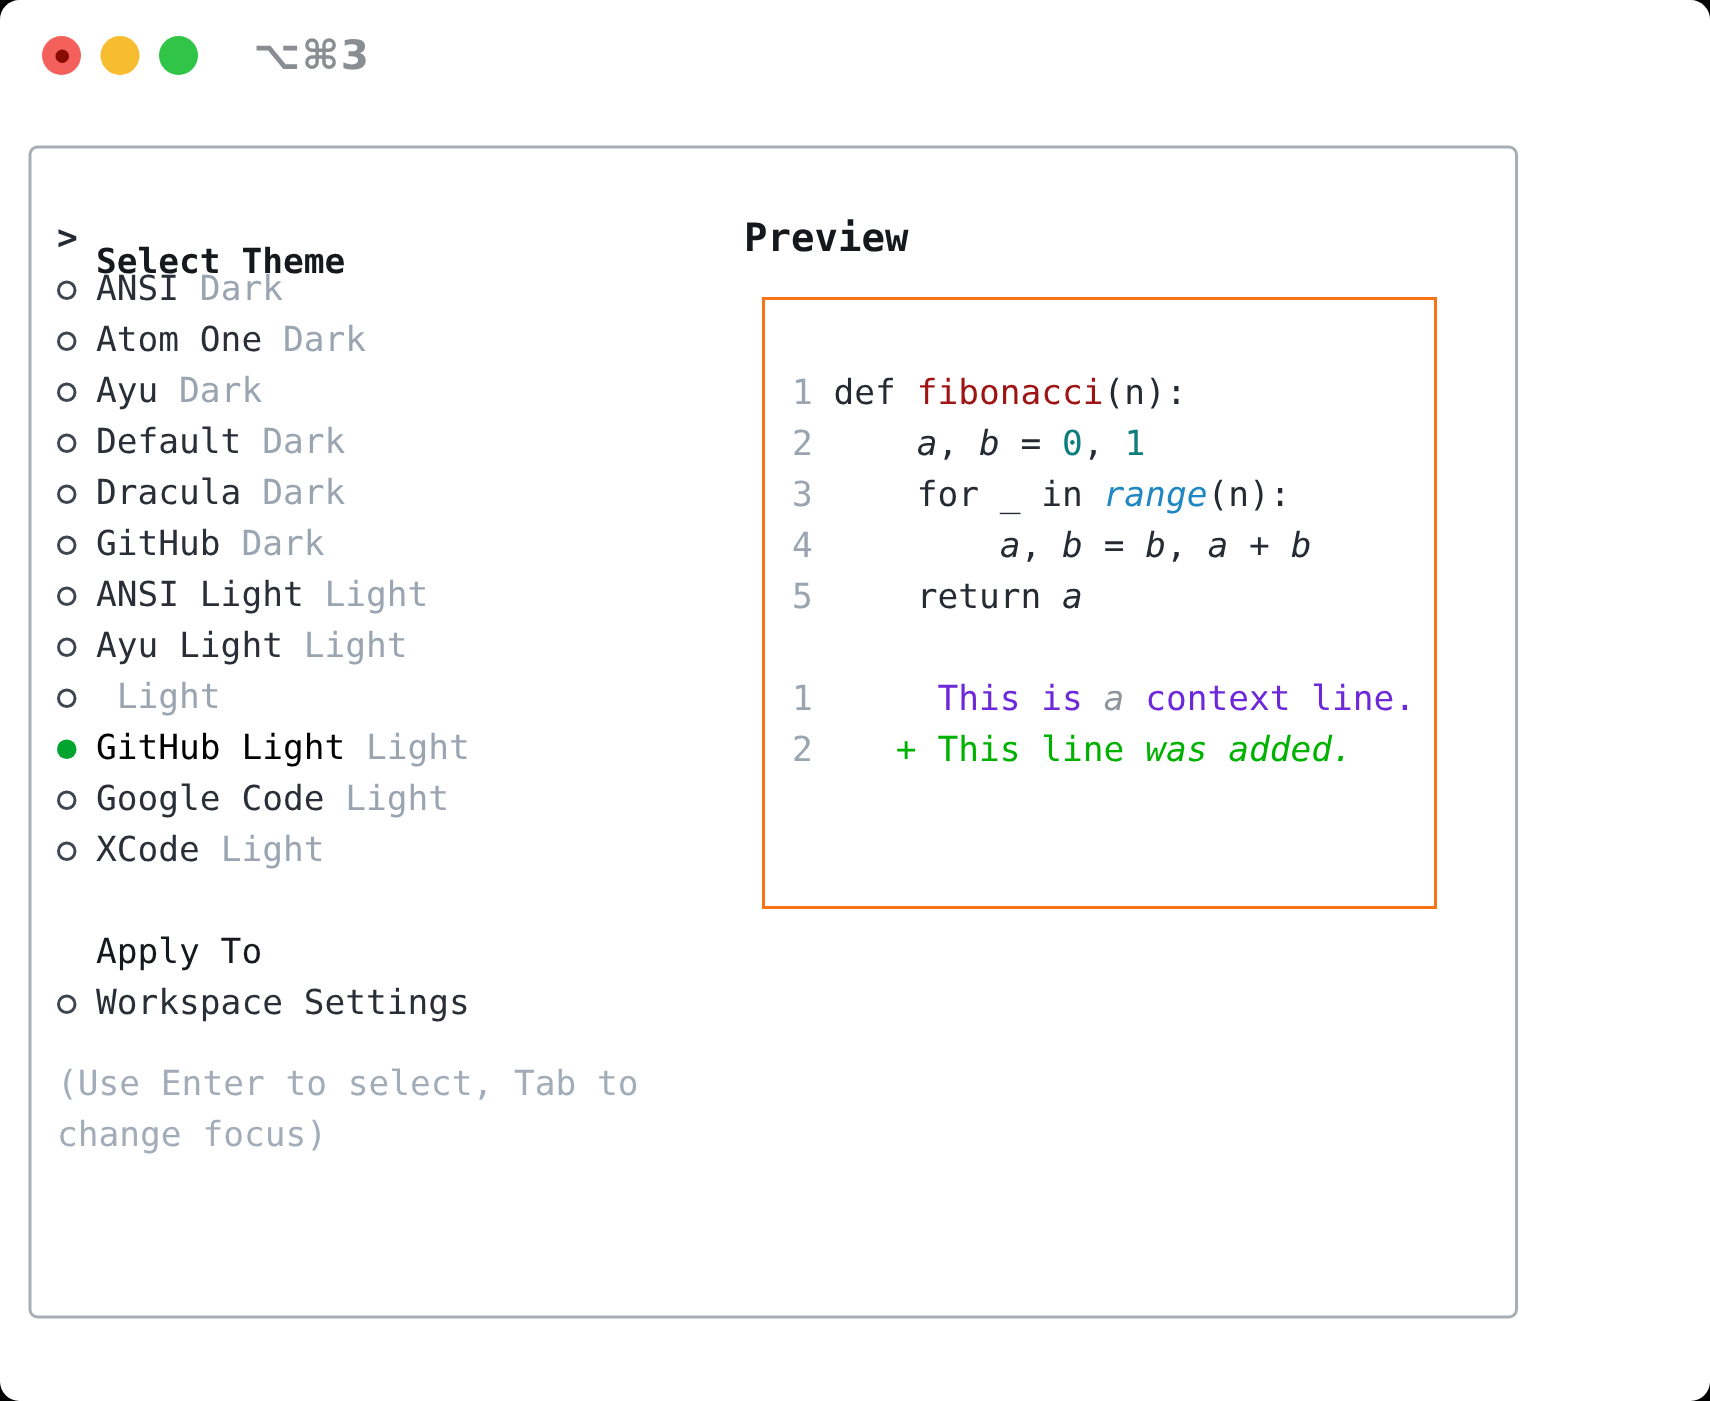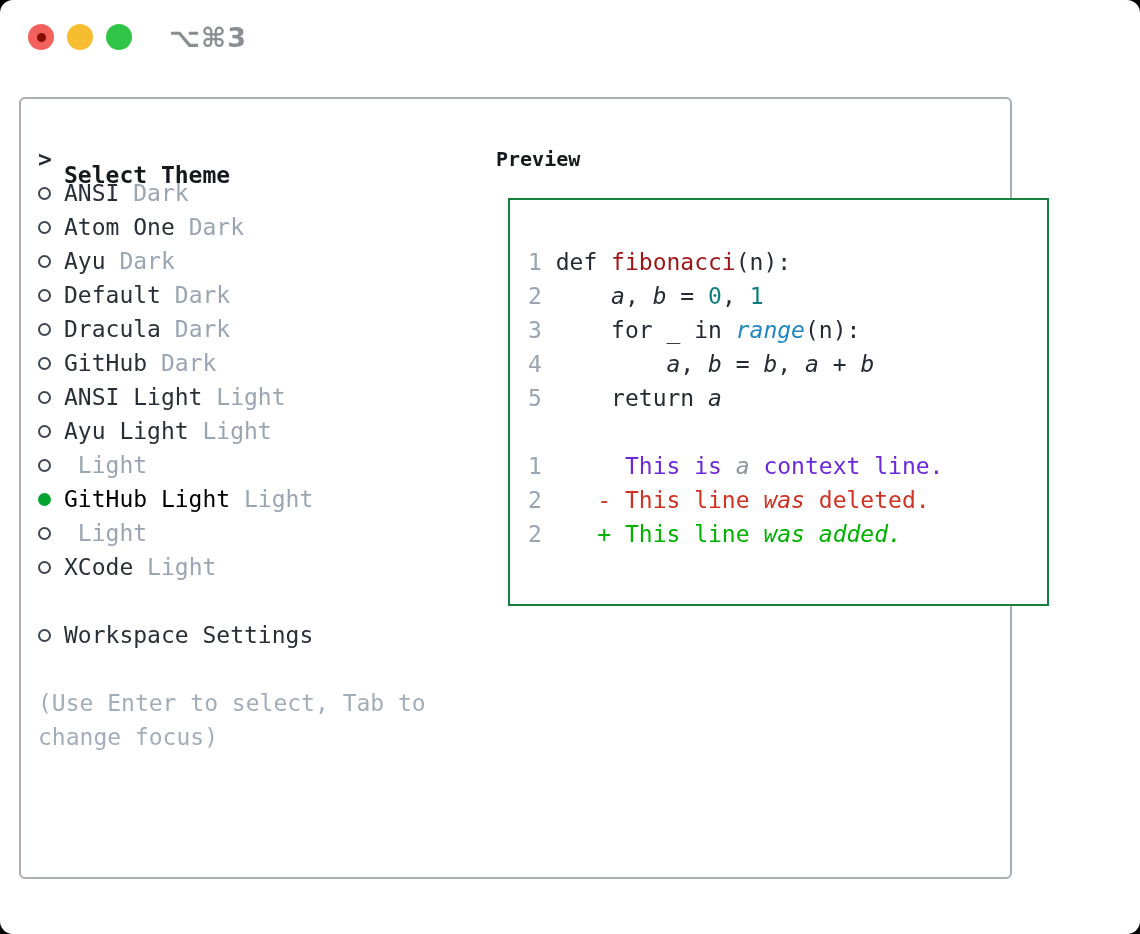--- a/index.html
+++ b/index.html
@@ -74,35 +74,35 @@
     width:13px;height:13px;border:none;background:#00a42e;
   }
   .header-label{font-weight:bold;color:#15181c;margin-top:31px;}
   .subheader-label{color:#15181c;}
   .theme-name{color:#2a2f37;}
   .theme-name.selected{color:#000000;}
   .theme-variant{color:#9aa5b1;}
   .option-label{color:#2a2f37;}
   .option-label.selected{color:#00a42e;}
   .hint{
-    margin-top:34px;
+    margin-top:20px;
     width:460px;
     color:#a3adb9;
     line-height:34px;
   }
   
   .preview-title{
     position:absolute;left:475px;top:43px;
-    font-size:20px;line-height:34px;
+    font-size:26px;line-height:34px;
     font-weight:bold;color:#15181c;
   }
   .preview-box{
     position:absolute;left:487px;top:99px;
-    width:541px;height:408px;
-    border:2px solid #15803d;
+    width:450px;height:408px;
+    border:2px solid #f97316;
     box-sizing:border-box;
     background:#fff;
     padding:45px 0 0 18px;
     overflow:hidden;
   }
   .code-line{
     white-space:pre;
     font-size:23px;line-height:34px;height:34px;
   }
   .lnum{color:#9aa5b1;}
@@ -144,44 +144,47 @@
           <div class="row"><span class="marker-box"><span class="radio"></span></span><span class="theme-name">ANSI</span><span class="theme-variant"> Dark</span></div>
           <div class="row"><span class="marker-box"><span class="radio"></span></span><span class="theme-name">Atom One</span><span class="theme-variant"> Dark</span></div>
           <div class="row"><span class="marker-box"><span class="radio"></span></span><span class="theme-name">Ayu</span><span class="theme-variant"> Dark</span></div>
           <div class="row"><span class="marker-box"><span class="radio"></span></span><span class="theme-name">Default</span><span class="theme-variant"> Dark</span></div>
           <div class="row"><span class="marker-box"><span class="radio"></span></span><span class="theme-name">Dracula</span><span class="theme-variant"> Dark</span></div>
           <div class="row"><span class="marker-box"><span class="radio"></span></span><span class="theme-name">GitHub</span><span class="theme-variant"> Dark</span></div>
           <div class="row"><span class="marker-box"><span class="radio"></span></span><span class="theme-name">ANSI Light</span><span class="theme-variant"> Light</span></div>
           <div class="row"><span class="marker-box"><span class="radio"></span></span><span class="theme-name">Ayu Light</span><span class="theme-variant"> Light</span></div>
           <div class="row"><span class="marker-box"><span class="radio"></span></span><span class="theme-variant"> Light</span></div>
           <div class="row"><span class="marker-box"><span class="radio selected"></span></span><span class="theme-name selected">GitHub Light</span><span class="theme-variant"> Light</span></div>
-          <div class="row"><span class="marker-box"><span class="radio"></span></span><span class="theme-variant"> Light</span></div>
+          <div class="row"><span class="marker-box"><span class="radio"></span></span><span class="theme-name">Google Code</span><span class="theme-variant"> Light</span></div>
           <div class="row"><span class="marker-box"><span class="radio"></span></span><span class="theme-name">XCode</span><span class="theme-variant"> Light</span></div>
         </div>
 
       <div class="row row-blank"></div>
 
+      <div class="row">
+        <span class="marker-box"></span>
+        <span class="subheader-label">Apply To</span>
+      </div>
 
       <div id="apply-options">
           <div class="row"><span class="marker-box"><span class="radio"></span></span><span class="option-label">Workspace Settings</span></div>
         </div>
 
       <div class="hint">(Use Enter to select, Tab to change focus)</div>
     </div>
 
     <div class="preview-title">Preview</div>
 
     <div class="preview-box">
       <div id="preview-lines">
           <div class="code-line"><span class="lnum">1 </span><span class="seg-code">def </span><span class="seg-fn">fibonacci</span><span class="seg-code">(n):</span></div>
           <div class="code-line"><span class="lnum">2 </span><span class="seg-code">    </span><span class="seg-var">a</span><span class="seg-code">, </span><span class="seg-var">b</span><span class="seg-code"> = </span><span class="seg-num">0</span><span class="seg-code">, </span><span class="seg-num">1</span></div>
           <div class="code-line"><span class="lnum">3 </span><span class="seg-code">    for _ in </span><span class="seg-builtin">range</span><span class="seg-code">(n):</span></div>
           <div class="code-line"><span class="lnum">4 </span><span class="seg-code">        </span><span class="seg-var">a</span><span class="seg-code">, </span><span class="seg-var">b</span><span class="seg-code"> = </span><span class="seg-var">b</span><span class="seg-code">, </span><span class="seg-var">a</span><span class="seg-code"> + </span><span class="seg-var">b</span></div>
           <div class="code-line"><span class="lnum">5 </span><span class="seg-code">    return </span><span class="seg-var">a</span></div>
           <div class="code-line"><span class="lnum">  </span></div>
           <div class="code-line"><span class="lnum">1 </span><span class="seg-ctx">     This is </span><span class="seg-ctx-i">a</span><span class="seg-ctx"> context line.</span></div>
-          <div class="code-line"><span class="lnum">2 </span><span class="seg-del">   - This line </span><span class="seg-del-i">was</span><span class="seg-del"> deleted.</span></div>
           <div class="code-line"><span class="lnum">2 </span><span class="seg-add">   + This line </span><span class="seg-add-i">was</span><span class="seg-add"> </span><span class="seg-add-i">added.</span></div>
         </div>
     </div>
 
   </div>
 </div>
 
 </body></html>

